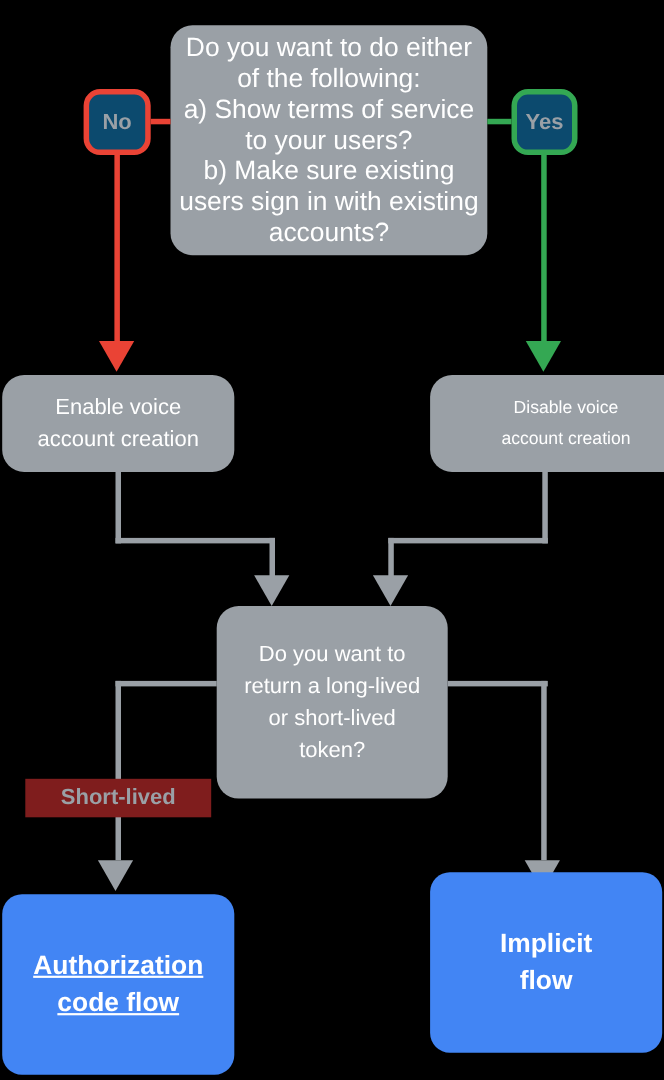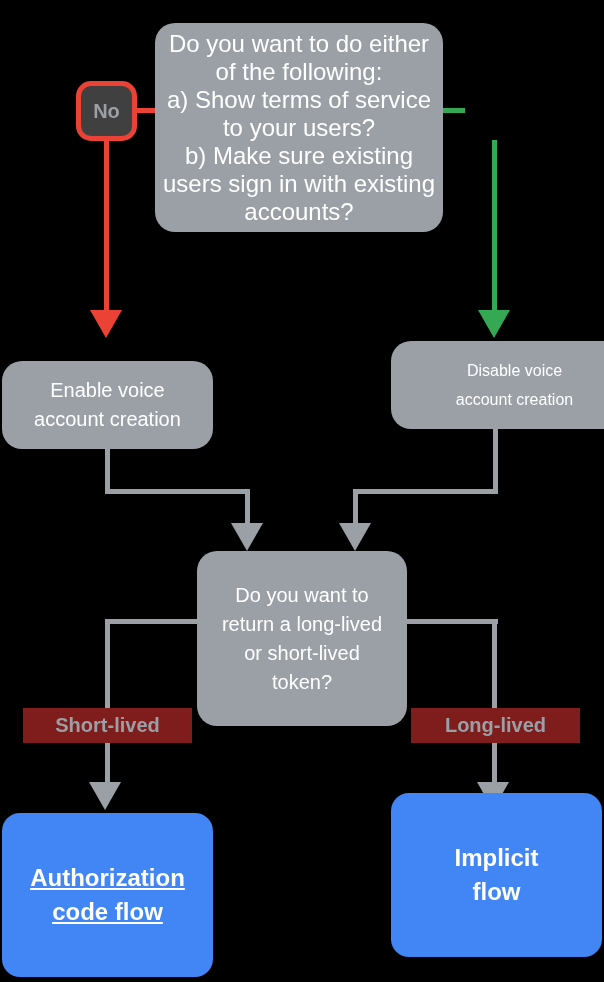--- a/index.html
+++ b/index.html
@@ -23,35 +23,35 @@
   .node {
     position: absolute;
     background: var(--node-gray);
     color: var(--text-white);
     border-radius: 20px;
     display: flex; align-items: center; justify-content: center;
     text-align: center;
     white-space: pre-line;
   }
   .node--question-top { left: 155px; top: 9px;  width: 288px; height: 209px; font-size: 24px; line-height: 28px; margin-top: 14px; }
-  .node--enable  { left: 2px;   top: 341px; width: 211px; height: 88px;  font-size: 20px; line-height: 29px; margin-top: 20px; }
+  .node--enable  { left: 2px;   top: 341px; width: 211px; height: 88px;  font-size: 20px; line-height: 29px; }
   .node--disable { left: 391px; top: 341px; width: 247px; height: 88px;  font-size: 16px; line-height: 29px; }
   .node--question-mid { left: 197px; top: 551px; width: 210px; height: 175px; font-size: 20px; line-height: 29px; }
   
   .node--result {
     background: var(--result-blue);
     border-radius: 18px;
     font-size: 24px; line-height: 34px; font-weight: bold;
   }
   .node--auth     { left: 2px;   top: 813px; width: 211px; height: 164px; text-decoration: underline; }
   .node--implicit { left: 391px; top: 766px; width: 211px; height: 164px; margin-top: 27px; }
   
   .badge {
     position: absolute;
-    background: #404040;
+    background: #0c4a6e;
     border-radius: 15px;
     box-sizing: border-box;
     display: flex; align-items: center; justify-content: center;
     font-size: 20px; font-weight: 600;
     color: var(--label-text);
     z-index: 3;
   }
   .badge--no  { left: 76px;  top: 81px; width: 61px; height: 60px; border: 5px solid var(--no-red); }
   .badge--yes { left: 465px; top: 81px; width: 60px; height: 60px; border: 5px solid var(--yes-green); }
   
@@ -111,20 +111,21 @@
 b) Make sure existing
 users sign in with existing
 accounts?</div>
 
   <div class="seg seg--red seg-no-h"></div>
   <div class="badge badge--no">No</div>
   <div class="seg seg--red seg-no-v"></div>
   <div class="arrow arrow--red arrow-no"></div>
 
   <div class="seg seg--green seg-yes-h"></div>
+  <div class="badge badge--yes">Yes</div>
   <div class="seg seg--green seg-yes-v"></div>
   <div class="arrow arrow--green arrow-yes"></div>
 
   <div class="node node--enable">Enable voice
 account creation</div>
   <div class="node node--disable">Disable voice
 account creation</div>
 
   <div class="seg seg-en-v1"></div>
   <div class="seg seg-en-h"></div>
@@ -141,21 +142,20 @@
 or short-lived
 token?</div>
 
   <div class="seg seg-out-l-h"></div>
   <div class="seg seg-out-l-v"></div>
   <div class="path-label path-label--short">Short-lived</div>
   <div class="arrow arrow-out-l"></div>
 
   <div class="seg seg-out-r-h"></div>
   <div class="seg seg-out-r-v"></div>
-  <div class="path-label path-label--long">Long-lived</div>
   <div class="arrow arrow-out-r"></div>
 
   <div class="node node--result node--auth">Authorization
 code flow</div>
   <div class="node node--result node--implicit">Implicit
 flow</div>
 
 </div>
 
 </body></html>

